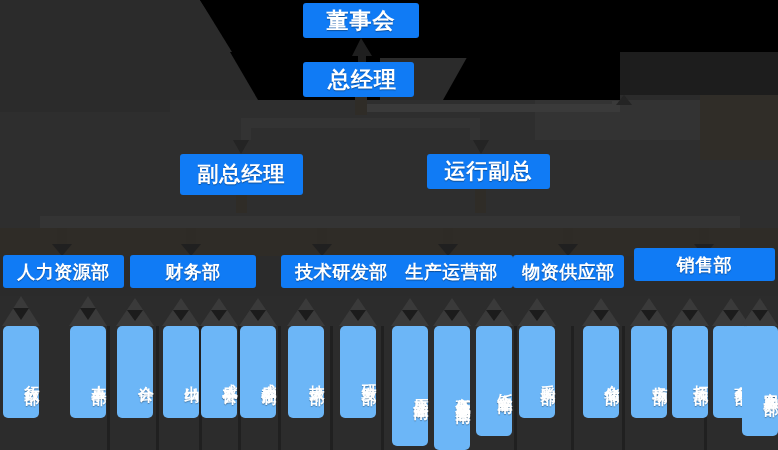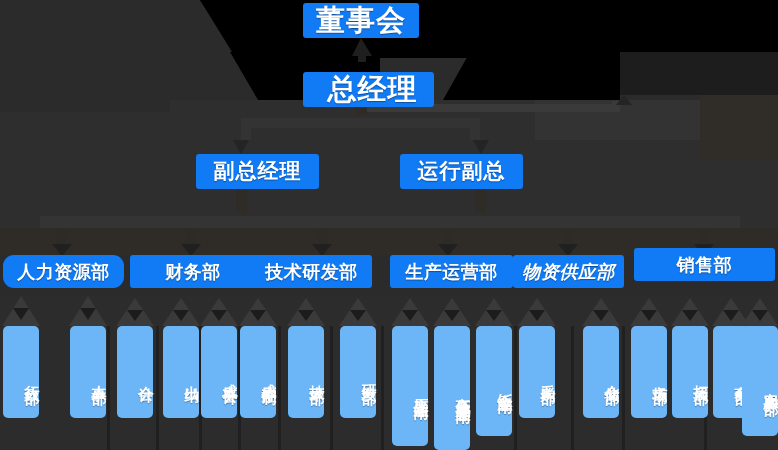--- a/index.html
+++ b/index.html
@@ -45,21 +45,21 @@
     color:#fff;
     background:#107bf5;
     border-radius:3px;
     box-sizing:border-box;
     line-height:1;
     white-space:nowrap;
     letter-spacing:1px;
     font-weight:600;
     text-shadow:0 1px 1px rgba(0,0,0,.35);
   }
-  .lvl1{font-size:29px;}
+  .lvl1{font-size:22px;}
   .lvl2{font-size:21px;}
   .lvl3{font-size:18px;letter-spacing:.5px;}
   .leaf{
     background:#6cb6f7;
     border-radius:5px;
     font-size:15px;
     font-weight:600;
     letter-spacing:2px;
     writing-mode:vertical-rl;
     text-orientation:upright;
@@ -179,34 +179,34 @@
       <rect x="381" y="326" width="3" height="124"></rect>
       <rect x="514" y="326" width="3" height="124"></rect>
       <rect x="571" y="326" width="3" height="124"></rect>
       <rect x="622" y="326" width="3" height="124"></rect>
       <rect x="704" y="326" width="3" height="124"></rect>
     </g>
   </svg>
 
   <div class="node lvl1" id="n-board" style="left: 303px; top: 3px; width: 116px; height: 35px;">董事会</div>
 
-  <div class="node lvl1" id="n-gm" style="left: 303px; top: 72px; width: 131px; height: 35px; padding-left: 8px;">总经理</div>
+  <div class="node lvl1" id="n-gm" style="left: 303px; top: 62px; width: 111px; height: 35px; padding-left: 8px;">总经理</div>
 
 
   <div id="deputy-host">
-      <div class="node lvl2" style="left: 196px; top: 154px; width: 123px; height: 35px;">副总经理</div>
-      <div class="node lvl2" style="left: 400px; top: 154px; width: 123px; height: 35px;">运行副总</div>
+      <div class="node lvl2" style="left: 180px; top: 154px; width: 123px; height: 41px;">副总经理</div>
+      <div class="node lvl2" style="left: 427px; top: 154px; width: 123px; height: 35px;">运行副总</div>
     </div>
 
   <div id="dept-host">
-      <div class="node lvl3" style="left: 3px; top: 255px; width: 121px; height: 33px; border-radius: 11px;">人力资源部</div>
+      <div class="node lvl3" style="left: 3px; top: 255px; width: 121px; height: 33px;">人力资源部</div>
       <div class="node lvl3" style="left: 130px; top: 255px; width: 126px; height: 33px;">财务部</div>
-      <div class="node lvl3" style="left: 251px; top: 255px; width: 121px; height: 33px;">技术研发部</div>
+      <div class="node lvl3" style="left: 281px; top: 255px; width: 121px; height: 33px;">技术研发部</div>
       <div class="node lvl3" style="left: 390px; top: 255px; width: 123px; height: 33px;">生产运营部</div>
-      <div class="node lvl3" style="left: 513px; top: 255px; width: 111px; height: 33px; font-style: italic;">物资供应部</div>
+      <div class="node lvl3" style="left: 513px; top: 255px; width: 111px; height: 33px;">物资供应部</div>
       <div class="node lvl3" style="left: 634px; top: 248px; width: 141px; height: 33px;">销售部</div>
     </div>
 
   <div id="sub-host">
       <div class="node leaf" style="left: 3px; top: 326px; width: 36px; height: 92px;">行政部</div>
       <div class="node leaf" style="left: 70px; top: 326px; width: 36px; height: 92px;">人事部</div>
       <div class="node leaf" style="left: 117px; top: 326px; width: 36px; height: 92px;">会计</div>
       <div class="node leaf" style="left: 163px; top: 326px; width: 36px; height: 92px;">出纳</div>
       <div class="node leaf" style="left: 201px; top: 326px; width: 36px; height: 92px;">成本会计</div>
       <div class="node leaf" style="left: 240px; top: 326px; width: 36px; height: 92px;">成本控制</div>

